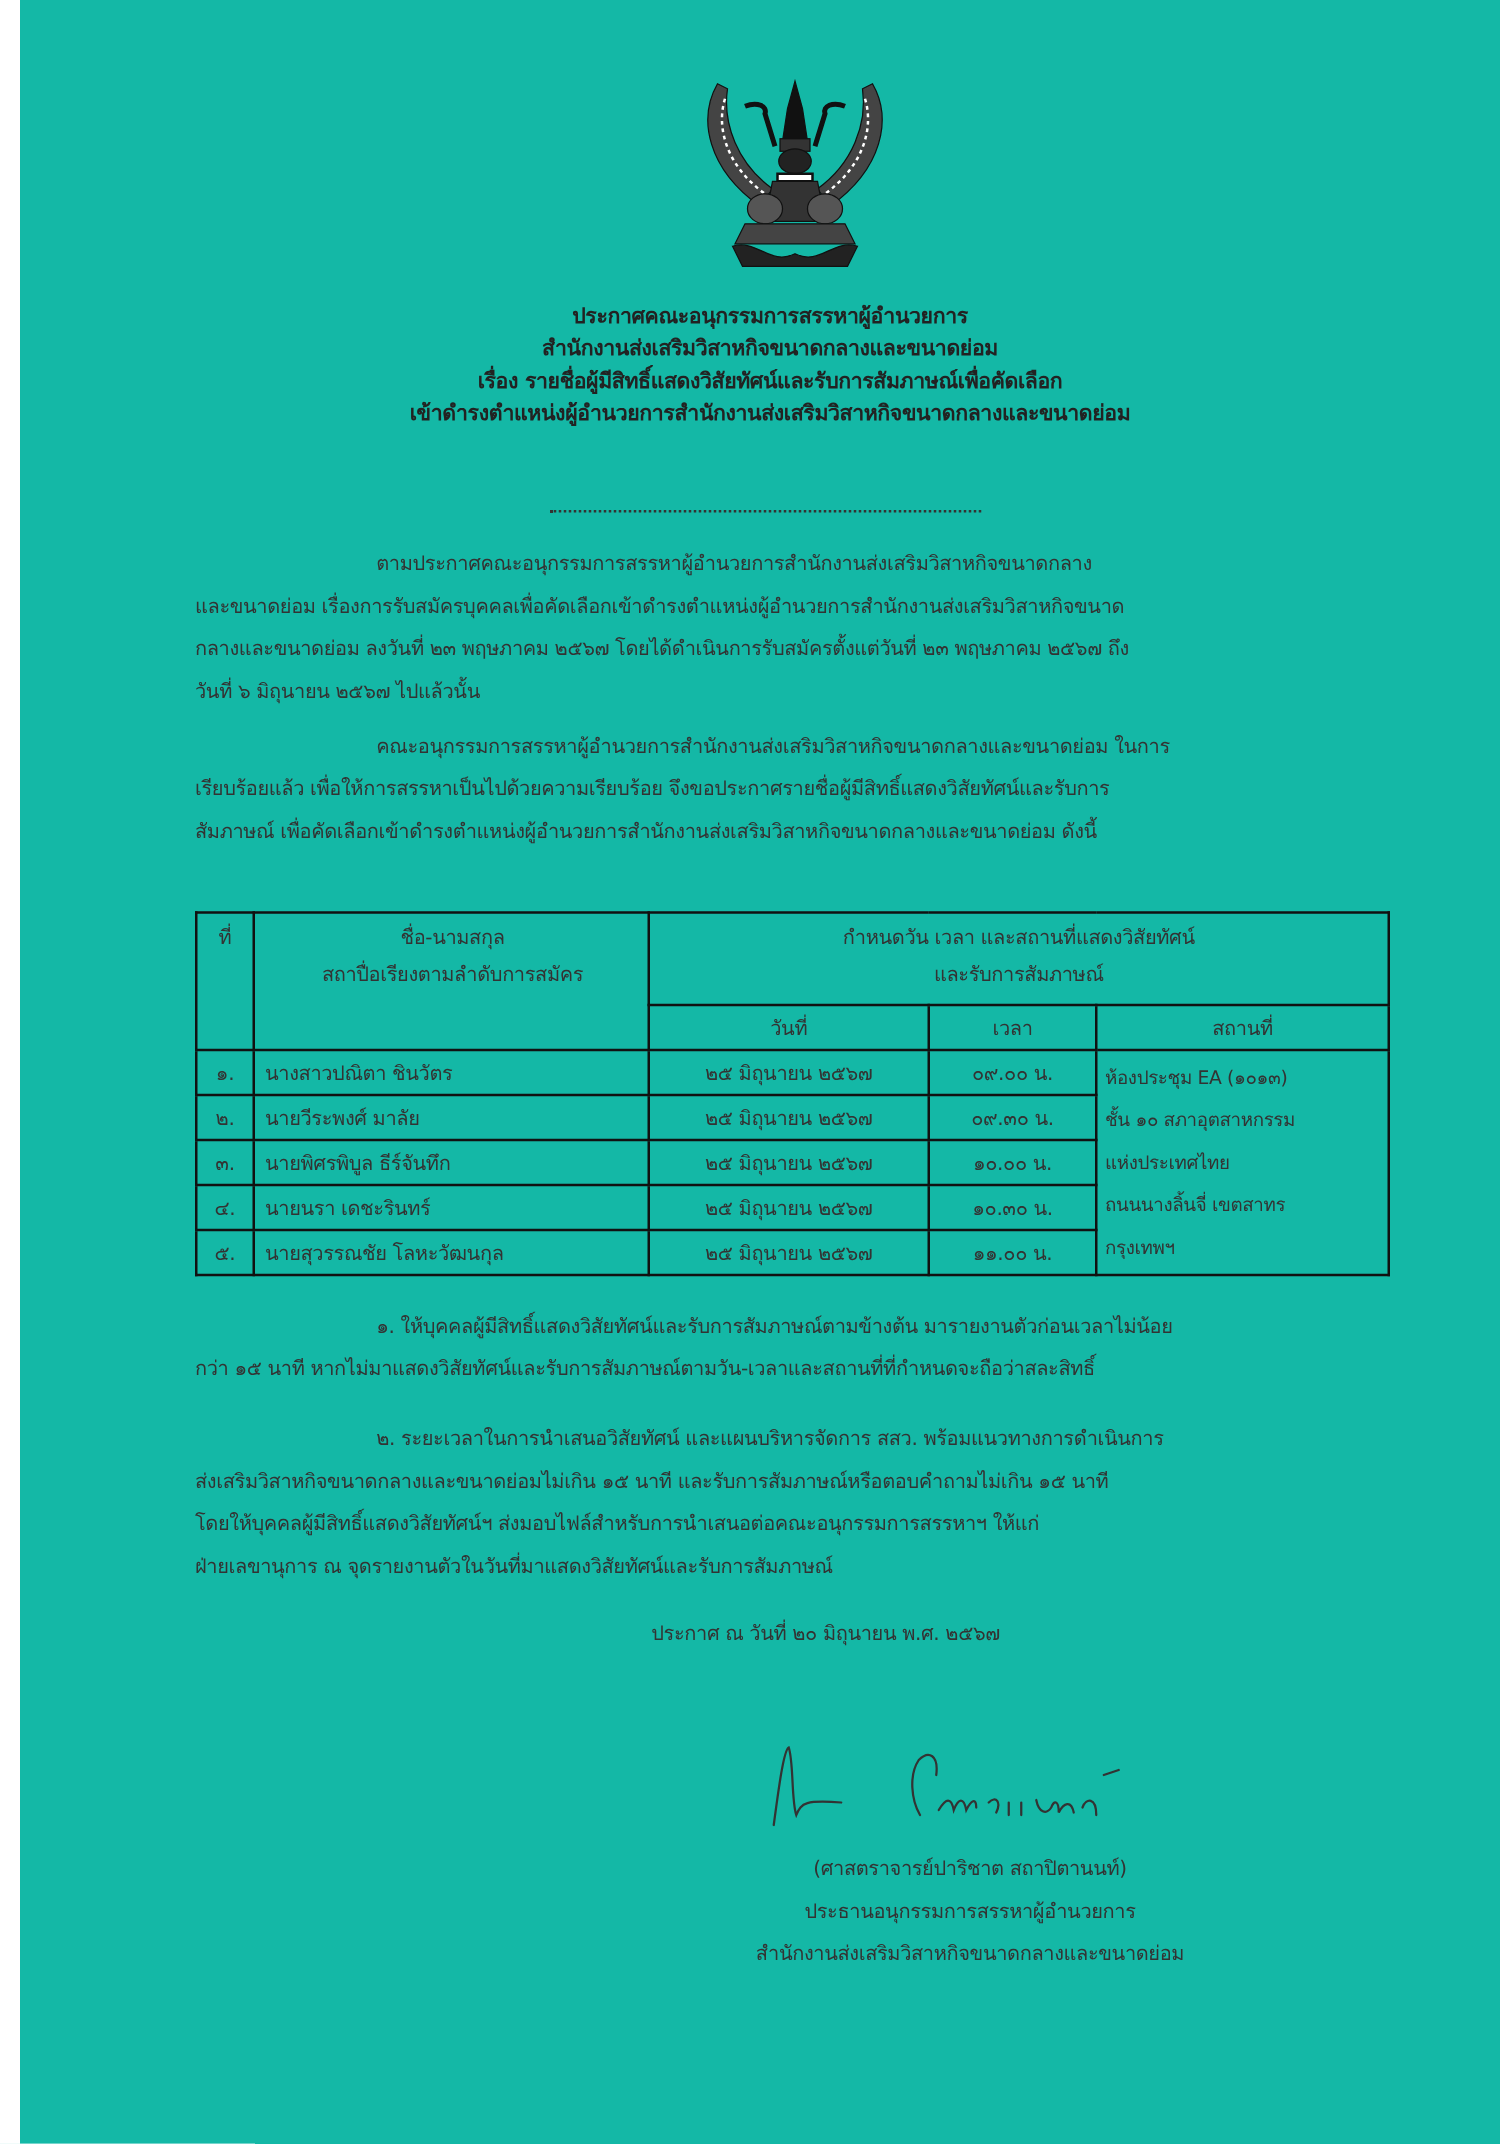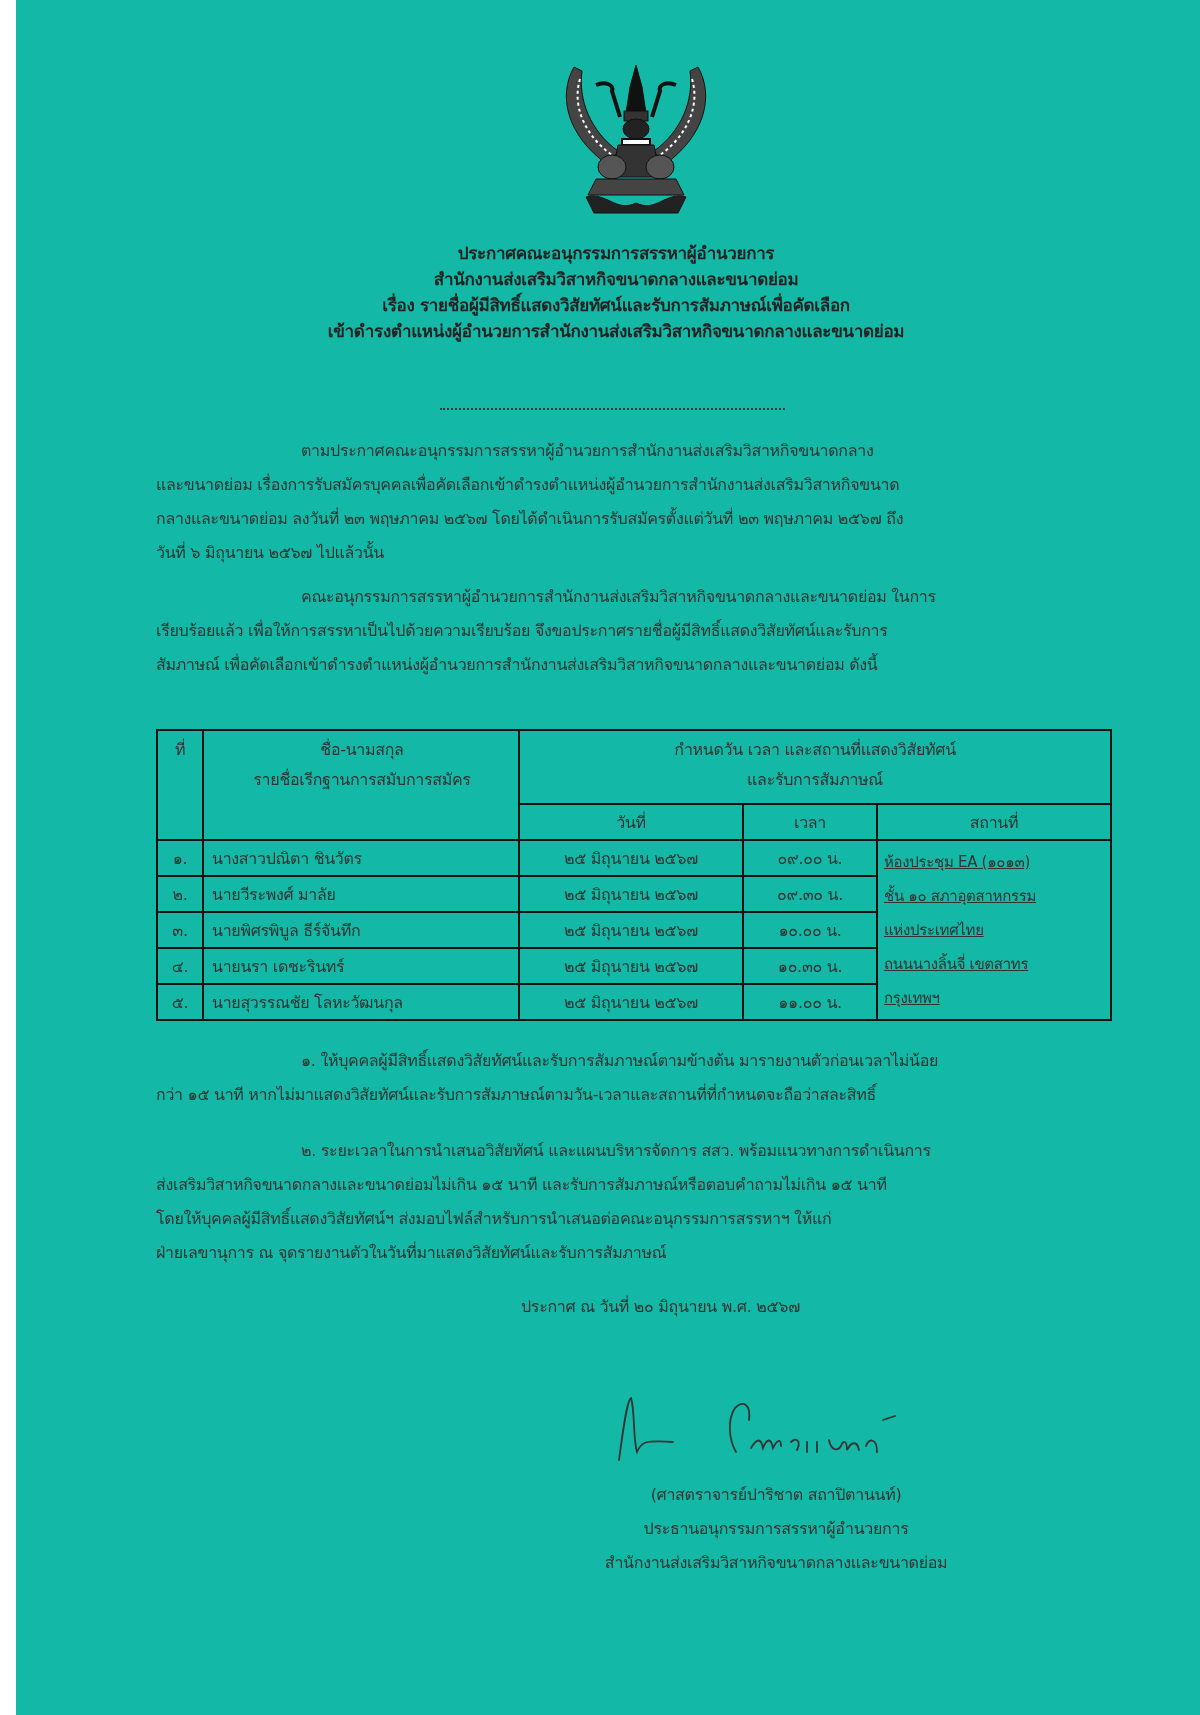--- a/index.html
+++ b/index.html
@@ -28,21 +28,21 @@
     border: 2px solid #111; padding: 0 6px; font-weight: normal; vertical-align: middle;
   }
   table.sched th { text-align: center; }
   table.sched .hdr1 { height: 68px; vertical-align: top; padding-top: 4px; line-height: 30px; }
   table.sched .hdr2 { height: 34px; }
   table.sched td { height: 34px; white-space: nowrap; }
   table.sched .c-no { width: 32px; text-align: center; }
   table.sched .c-name { width: 300px; text-align: left; padding-left: 8px; margin-top: 28px; }
   table.sched .c-date { width: 210px; text-align: center; }
   table.sched .c-time { width: 120px; text-align: center; }
-  table.sched .c-place { text-align: left; vertical-align: top; padding-top: 4px; line-height: 34px; white-space: nowrap; font-size: 15px; text-decoration: underline; }
+  table.sched .c-place { text-align: left; vertical-align: top; padding-top: 4px; line-height: 34px; white-space: nowrap; font-size: 15px; }
   .place-line { display: block; }
   .announce-date { position: absolute; left: 505px; top: 1294px; font-size: 16px; white-space: nowrap; color: #333; letter-spacing: -0.3px; }
   .signature { position: absolute; left: 595px; top: 1390px; width: 330px; height: 80px; }
   .signer { position: absolute; left: 530px; top: 1478px; width: 460px; text-align: center; font-size: 16px; line-height: 34px; color: #333; letter-spacing: -0.3px; }
   .signer div { white-space: nowrap; height: 34px; }
 </style>
 </head>
 <body>
 
 <div class="page">
@@ -95,21 +95,21 @@
     <span class="line">เรียบร้อยแล้ว เพื่อให้การสรรหาเป็นไปด้วยความเรียบร้อย จึงขอประกาศรายชื่อผู้มีสิทธิ์แสดงวิสัยทัศน์และรับการ</span>
     <span class="line">สัมภาษณ์ เพื่อคัดเลือกเข้าดำรงตำแหน่งผู้อำนวยการสำนักงานส่งเสริมวิสาหกิจขนาดกลางและขนาดย่อม ดังนี้</span>
   </div>
 
   <table class="sched">
     <tbody>
         <tr>
       <th class="c-no hdr1" rowspan="2">ที่</th>
       <th class="c-name hdr1" rowspan="2" style="text-align:center">
         <div>ชื่อ-นามสกุล</div>
-        <div>รายชื่อเรีกฐานการสมับการสมัคร</div>
+        <div>สถาปื่อเรียงตามลำดับการสมัคร</div>
       </th>
       <th class="hdr1" colspan="3">
         <div>กำหนดวัน เวลา และสถานที่แสดงวิสัยทัศน์</div>
         <div>และรับการสัมภาษณ์</div>
       </th>
     </tr>
     <tr>
       <th class="c-date hdr2">วันที่</th>
       <th class="c-time hdr2">เวลา</th>
       <th class="hdr2">สถานที่</th>

